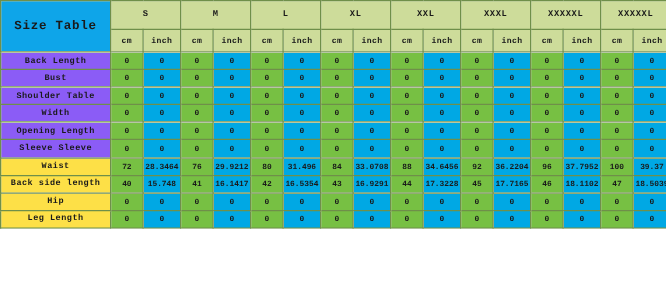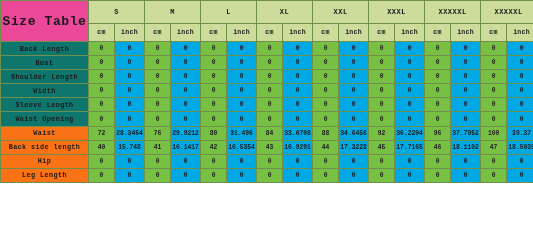--- a/index.html
+++ b/index.html
@@ -26,45 +26,45 @@
     margin: 0;
     text-align: center;
     vertical-align: middle;
     font-weight: bold;
     color: #1a1a1a;
     overflow: hidden;
     white-space: nowrap;
   }
   
   th.corner-title {
-    background: #ec4899;
-    font-size: 13px;
+    background: #0ea5e9;
+    font-size: 10px;
     letter-spacing: 0.6px;
     width: 88px;
   }
   th.size-group {
     background: #cddc9a;
     font-size: 7px;
     letter-spacing: 0.5px;
     height: 22px;
   }
   th.unit-head {
     background: #cddc9a;
     font-size: 6.5px;
     letter-spacing: 0.3px;
     height: 17px;
   }
   
   td.row-label {
-    background: #0f766e;
+    background: #8b5cf6;
     font-size: 6.8px;
     letter-spacing: 0.4px;
   }
   td.row-label.highlight {
-    background: #f97316;
+    background: #fde047;
   }
   td.cm-cell {
     background: #77c council;
   }
   td.cm-cell {
     background: #77c043;
     font-size: 6.3px;
   }
   td.inch-cell {
     background: #00a8e4;
@@ -160,21 +160,21 @@
         <td class="cm-cell">0</td>
         <td class="inch-cell">0</td>
         <td class="cm-cell">0</td>
         <td class="inch-cell">0</td>
         <td class="cm-cell">0</td>
         <td class="inch-cell">0</td>
         <td class="cm-cell">0</td>
         <td class="inch-cell">0</td>
       </tr>
       <tr>
-        <td class="row-label">Shoulder Length</td>
+        <td class="row-label">Shoulder Table</td>
         <td class="cm-cell">0</td>
         <td class="inch-cell">0</td>
         <td class="cm-cell">0</td>
         <td class="inch-cell">0</td>
         <td class="cm-cell">0</td>
         <td class="inch-cell">0</td>
         <td class="cm-cell">0</td>
         <td class="inch-cell">0</td>
         <td class="cm-cell">0</td>
         <td class="inch-cell">0</td>
@@ -198,40 +198,40 @@
         <td class="cm-cell">0</td>
         <td class="inch-cell">0</td>
         <td class="cm-cell">0</td>
         <td class="inch-cell">0</td>
         <td class="cm-cell">0</td>
         <td class="inch-cell">0</td>
         <td class="cm-cell">0</td>
         <td class="inch-cell">0</td>
       </tr>
       <tr>
-        <td class="row-label">Sleeve Length</td>
-        <td class="cm-cell">0</td>
-        <td class="inch-cell">0</td>
-        <td class="cm-cell">0</td>
-        <td class="inch-cell">0</td>
-        <td class="cm-cell">0</td>
-        <td class="inch-cell">0</td>
-        <td class="cm-cell">0</td>
-        <td class="inch-cell">0</td>
-        <td class="cm-cell">0</td>
-        <td class="inch-cell">0</td>
-        <td class="cm-cell">0</td>
-        <td class="inch-cell">0</td>
-        <td class="cm-cell">0</td>
-        <td class="inch-cell">0</td>
-        <td class="cm-cell">0</td>
-        <td class="inch-cell">0</td>
-      </tr>
-      <tr>
-        <td class="row-label">Waist Opening</td>
+        <td class="row-label">Opening Length</td>
+        <td class="cm-cell">0</td>
+        <td class="inch-cell">0</td>
+        <td class="cm-cell">0</td>
+        <td class="inch-cell">0</td>
+        <td class="cm-cell">0</td>
+        <td class="inch-cell">0</td>
+        <td class="cm-cell">0</td>
+        <td class="inch-cell">0</td>
+        <td class="cm-cell">0</td>
+        <td class="inch-cell">0</td>
+        <td class="cm-cell">0</td>
+        <td class="inch-cell">0</td>
+        <td class="cm-cell">0</td>
+        <td class="inch-cell">0</td>
+        <td class="cm-cell">0</td>
+        <td class="inch-cell">0</td>
+      </tr>
+      <tr>
+        <td class="row-label">Sleeve Sleeve</td>
         <td class="cm-cell">0</td>
         <td class="inch-cell">0</td>
         <td class="cm-cell">0</td>
         <td class="inch-cell">0</td>
         <td class="cm-cell">0</td>
         <td class="inch-cell">0</td>
         <td class="cm-cell">0</td>
         <td class="inch-cell">0</td>
         <td class="cm-cell">0</td>
         <td class="inch-cell">0</td>

